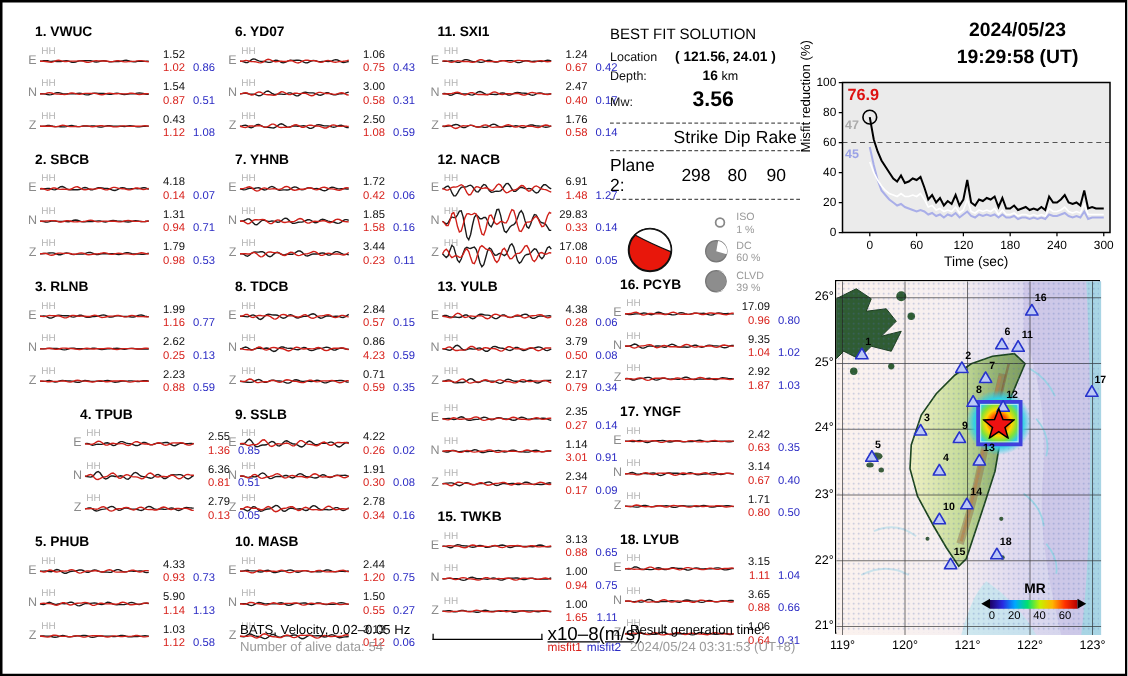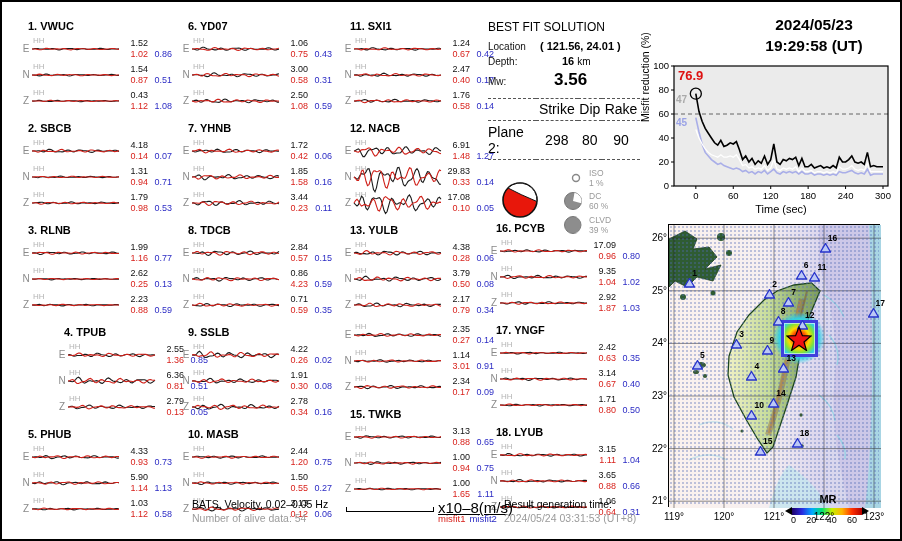--- a/index.html
+++ b/index.html
@@ -44,21 +44,21 @@
   .map svg.terrain{position:absolute;left:0;top:0;}
   .dots{position:absolute;inset:0;background-image:radial-gradient(rgba(80,105,180,0.38) 0.7px,transparent 0.85px);background-size:4px 4px;pointer-events:none;}
   .heat{position:absolute;width:52px;height:52px;border-radius:50%;
         background:radial-gradient(closest-side,#ff1e00 0%,#ff4a00 24%,#ffd800 40%,#7fe23a 57%,#2fd0e8 74%,rgba(130,210,240,0) 100%);}
   .epibox{position:absolute;border:3px solid #4040dd;box-shadow:inset 0 0 0 1px rgba(255,255,255,.55);}
   .tri{position:absolute;width:11px;height:10px;}
   .tri svg{display:block;}
   .tri .tnum{position:absolute;left:8px;top:-10px;font-size:8.5px;font-weight:bold;color:#000;white-space:nowrap;}
   .star{position:absolute;}
   .cbar{position:absolute;left:116px;top:240px;width:86px;text-align:center;}
-  .cbar .mr{font-size:11px;font-weight:bold;color:#000;line-height:12px;margin-top:28px;}
+  .cbar .mr{font-size:11px;font-weight:bold;color:#000;line-height:12px;}
   .cbar .bar-row{display:flex;align-items:center;margin-top:2px;}
   .cbar .bar{width:70px;height:7px;background:linear-gradient(to right,#1c0066,#2929e0,#00a8ff,#00e070,#c6f000,#ffb400,#ff3000,#b40000);}
   .cbar .aL{width:0;height:0;border-top:4px solid transparent;border-bottom:4px solid transparent;border-right:7px solid #000;}
   .cbar .aR{width:0;height:0;border-top:4px solid transparent;border-bottom:4px solid transparent;border-left:7px solid #000;}
   .cbar .cticks{display:flex;justify-content:space-between;width:66px;margin-left:6px;font-size:9px;color:#000;}
   .map-lat{position:absolute;left:-20px;width:18px;text-align:right;font-size:10px;color:#000;}
   .map-lon{position:absolute;top:286px;font-size:10px;color:#000;transform:translateX(-50%);}
   
   .f-black{position:absolute;font-size:10.5px;color:#000;}
   .f-gray{position:absolute;font-size:10.5px;color:#9b9b9b;}

